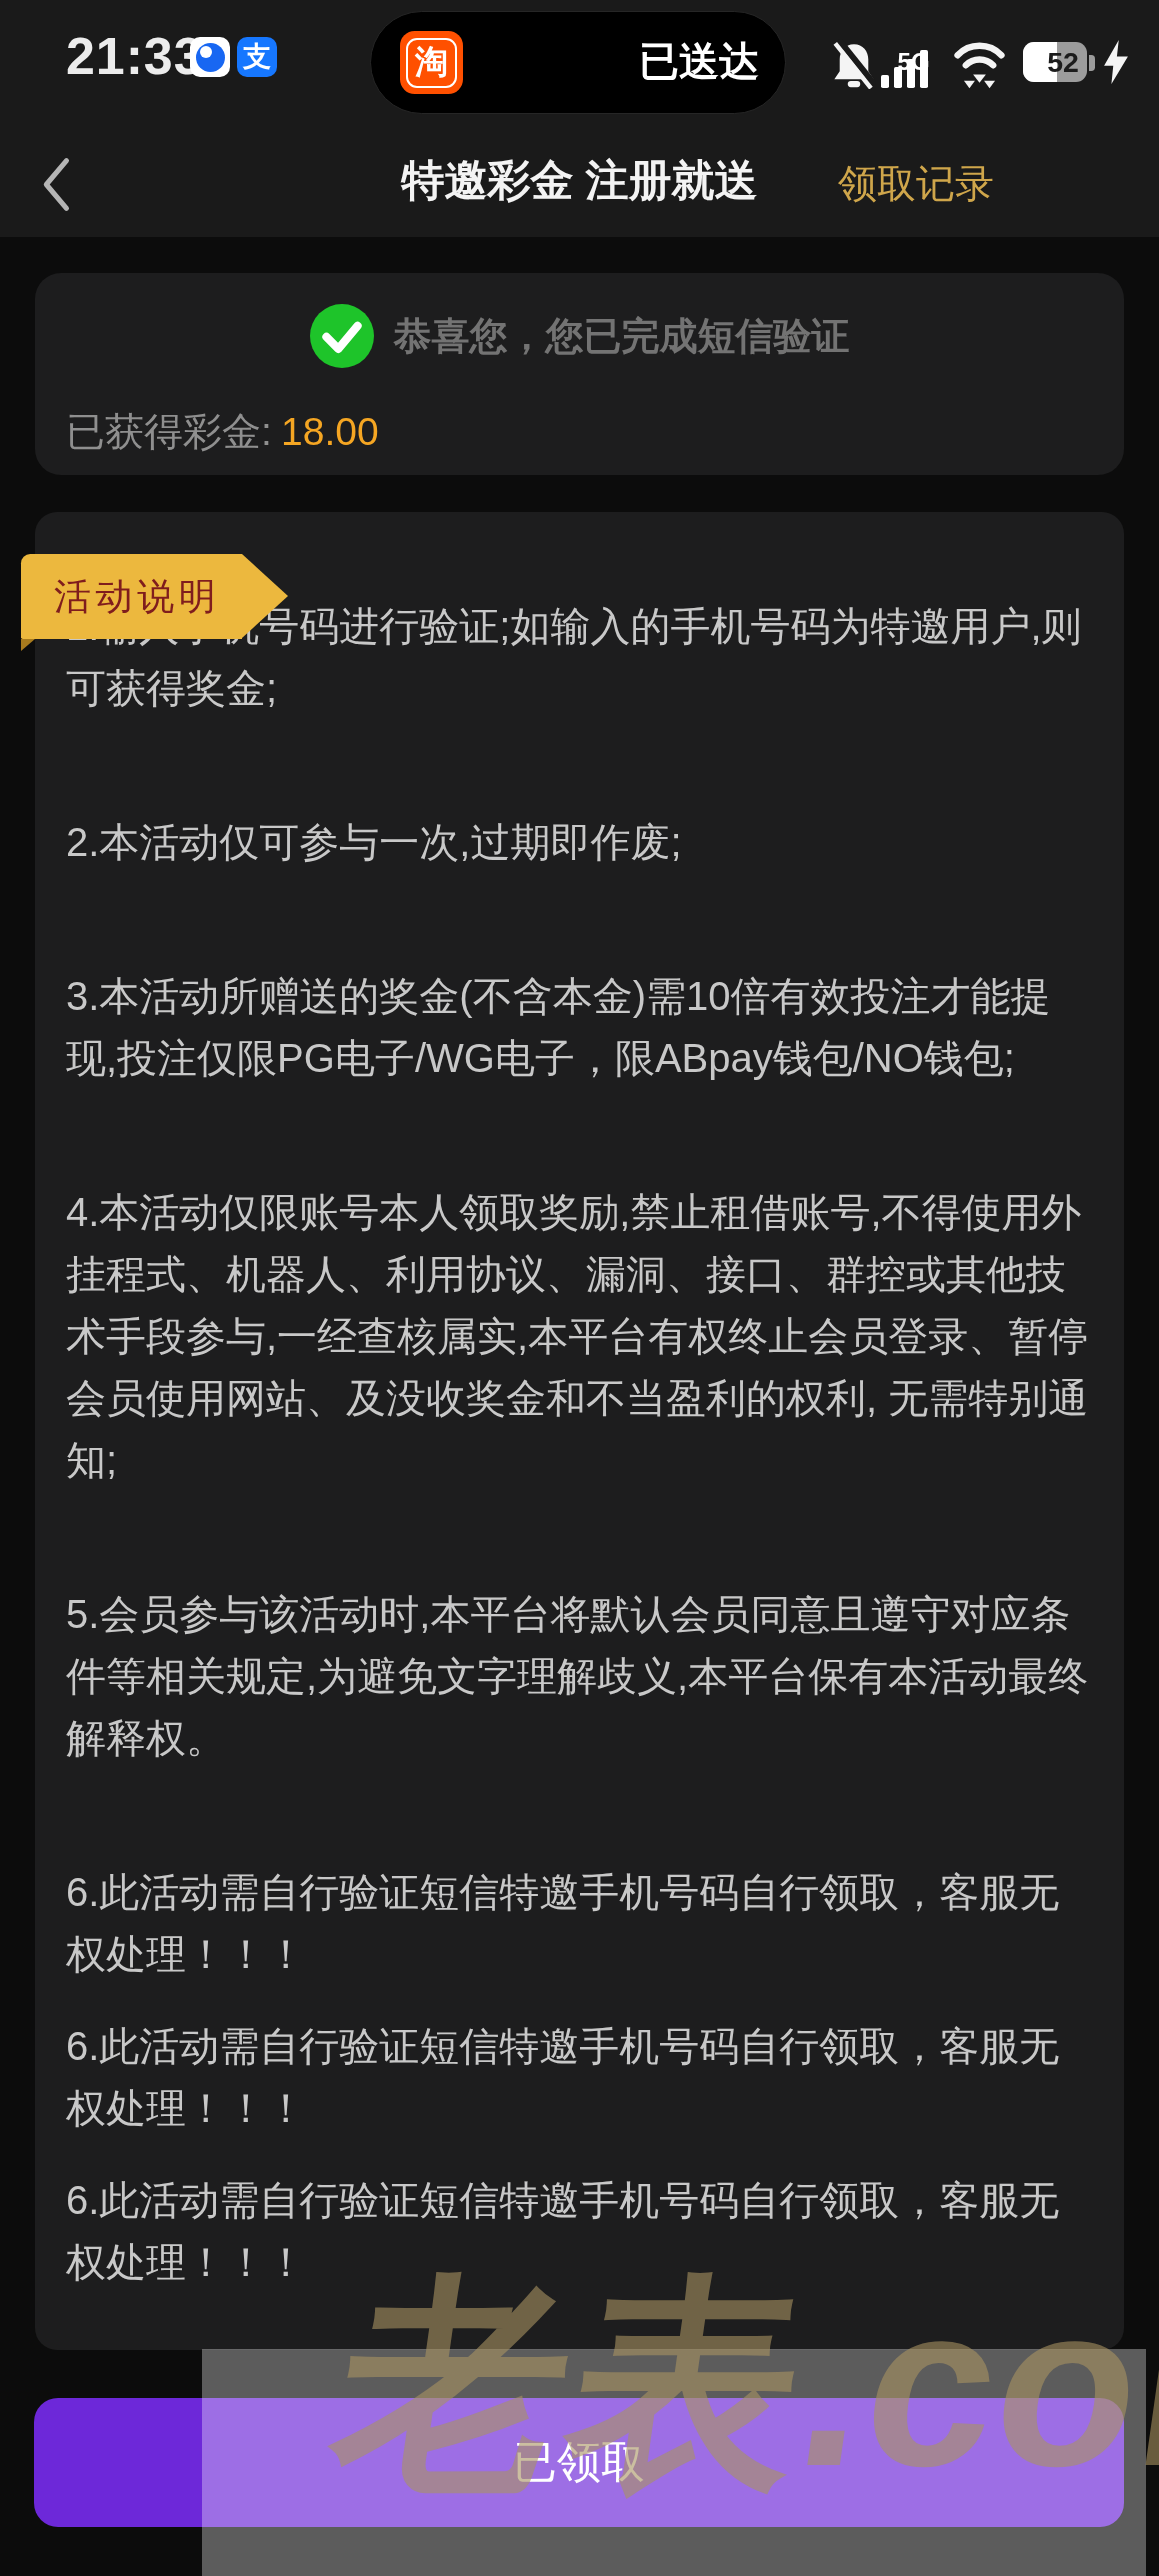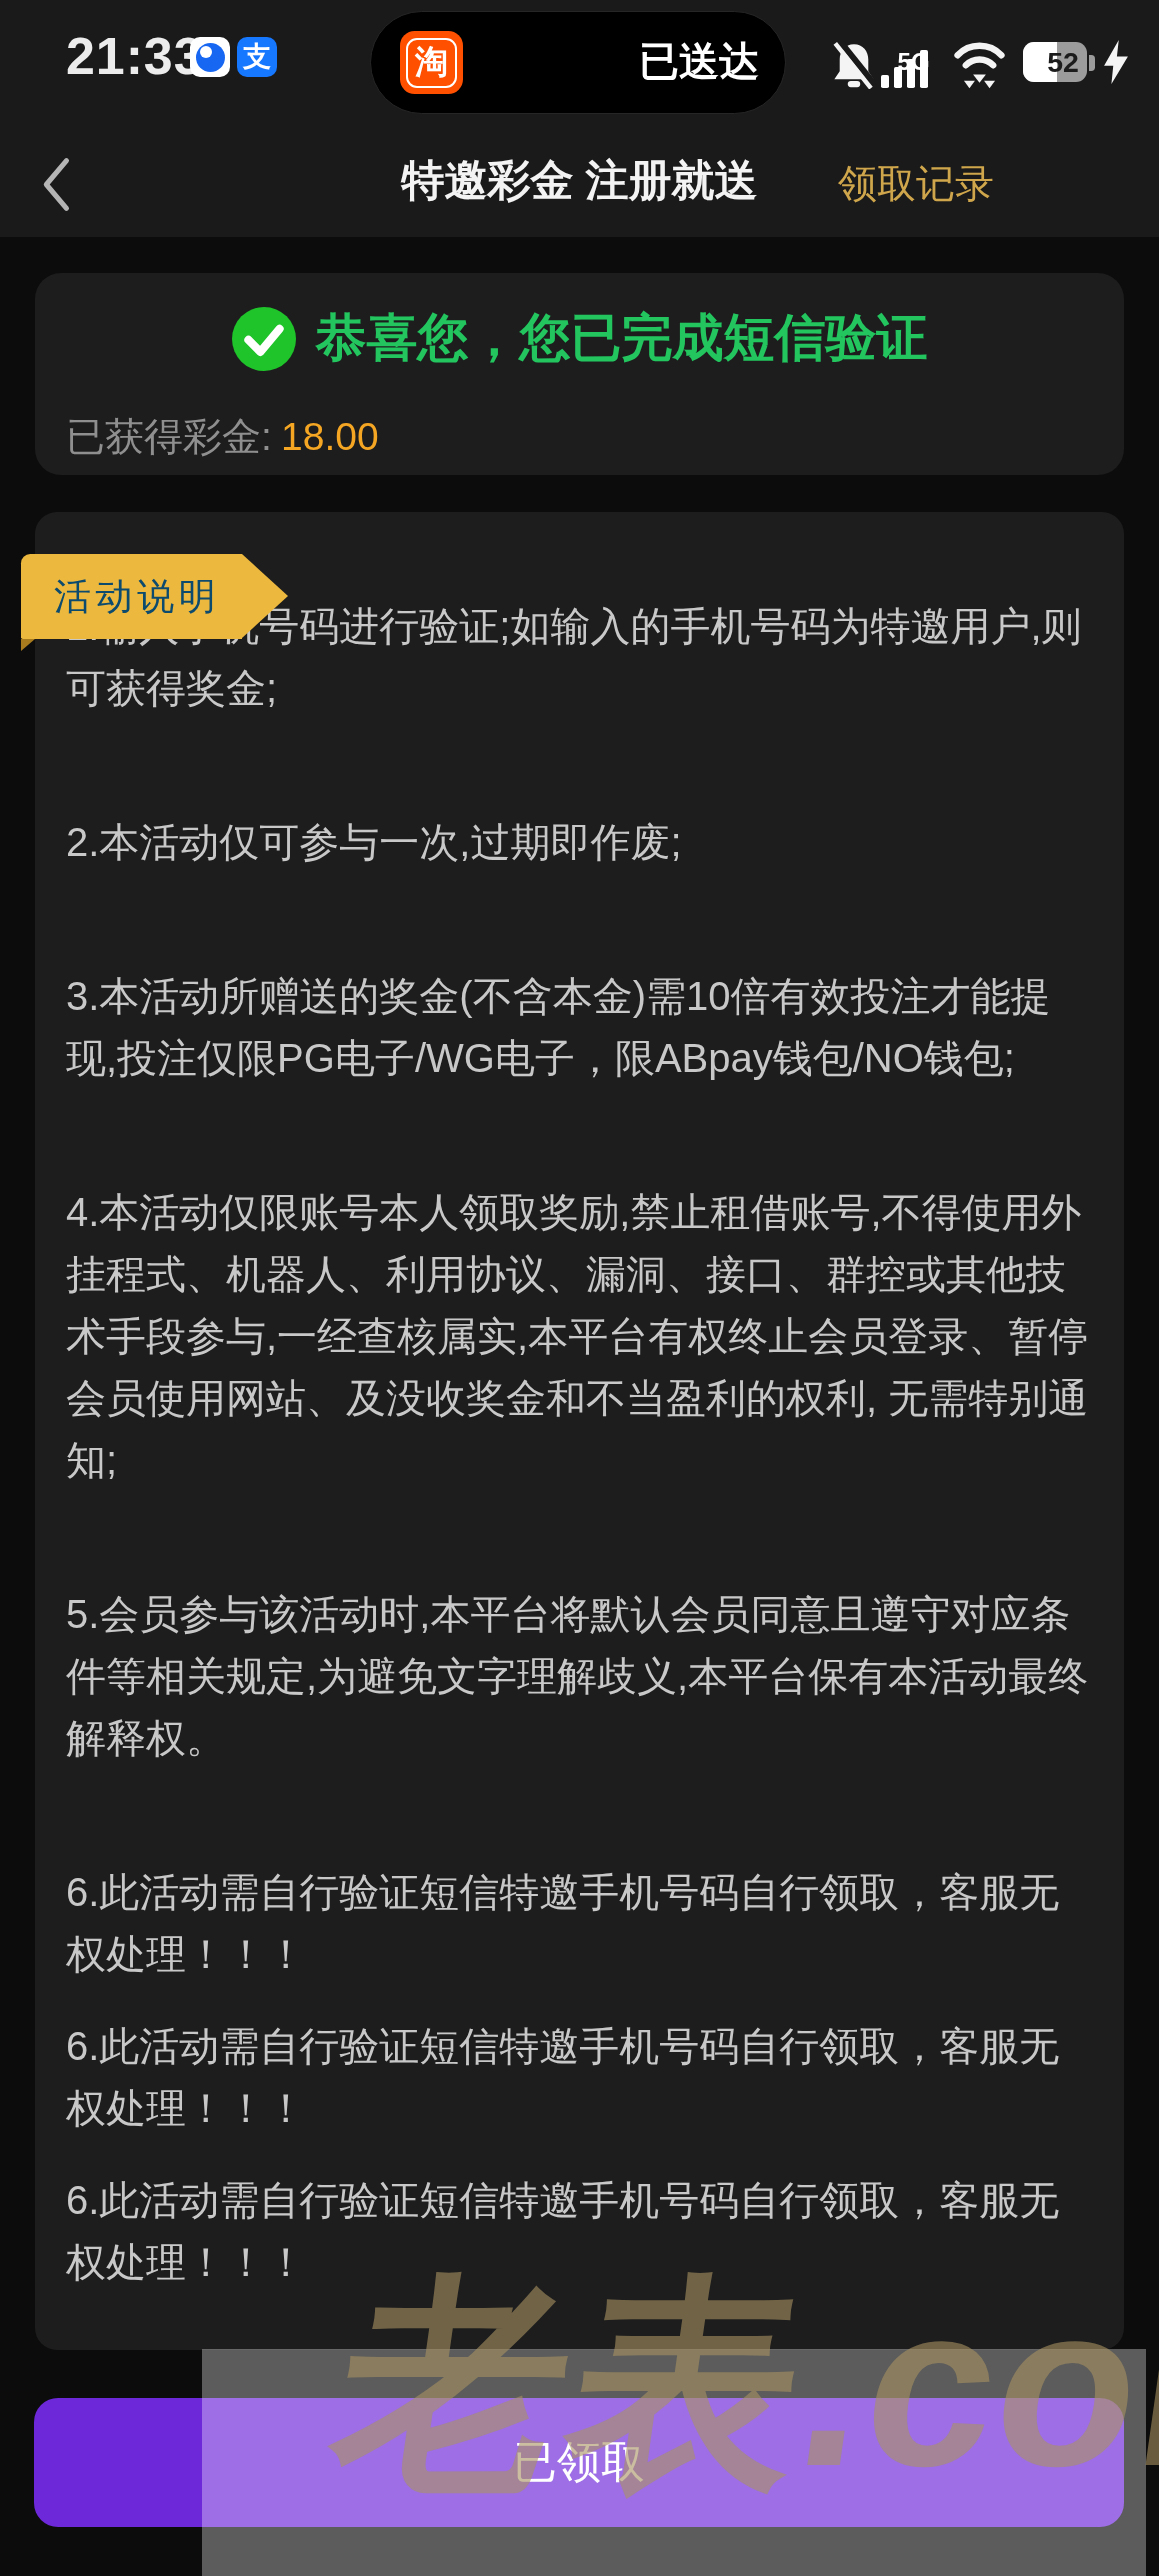--- a/index.html
+++ b/index.html
@@ -42,35 +42,35 @@
   .h-title{position:absolute;left:0;top:0;width:1159px;height:109px;text-align:center;line-height:103px;
            font-size:43px;font-weight:700;color:#f3f3f3;}
   .h-action{position:absolute;right:20px;top:0;height:109px;display:flex;align-items:center;
             font-size:39px;color:#cfa64b;}
 
   
   .card{position:absolute;left:35px;width:1089px;background:#1d1d1e;}
   .card1{top:273px;height:202px;border-radius:26px;}
   .c1-row1{display:flex;align-items:center;justify-content:center;margin-top:31px;gap:20px;}
   .check{width:64px;height:64px;border-radius:50%;background:#1ec42a;flex:0 0 auto;position:relative;}
-  .c1-msg{font-size:51px;font-weight:700;color:#22c55e;}
+  .c1-msg{font-size:38px;font-weight:700;color:#737373;}
   .c1-row2{margin:37px 0 0 31px;font-size:39px;color:#8f8f8f;}
   .c1-amount{color:#f5a623;margin-left:9.2px;}
 
   
   .card2{top:512px;height:1838px;border-radius:22px;}
   .ribbon{position:absolute;left:-14px;top:42px;width:221px;height:85px;background:#ecb83e;
           border-radius:9.2px 0 0 1.8px;}
   .ribbon .arrow{position:absolute;left:221px;top:0;width:0;height:0;
                  border-top:42px solid transparent;border-bottom:42px solid transparent;border-left:46px solid #ecb83e;}
   .ribbon .fold{position:absolute;left:0;top:85px;width:0;height:0;
                 border-top:12px solid #a87b1e;border-left:14px solid transparent;border-left-width:0;
                 border-right:14px solid transparent;}
   .ribbon .label{position:absolute;left:33px;top:0;height:85px;display:flex;align-items:center;
-                 font-size:37px;color:#0c4a6e;letter-spacing:4.6px;}
+                 font-size:37px;color:#7f1d1d;letter-spacing:4.6px;}
   .rules{padding:83px 33px 0 31px;}
   .rules p{margin:0 0 92px 0;font-size:40px;line-height:62px;color:#c8c8c8;
            word-break:break-all;}
   .rules p.tight{margin-bottom:30px;}
 
   
   .claim-btn{position:absolute;left:34px;top:2398px;width:1090px;height:129px;border-radius:24px;
              background:#6d28d9;border:none;display:flex;align-items:center;justify-content:center;
              font-size:44px;color:#ffffff;font-family:inherit;}
 

